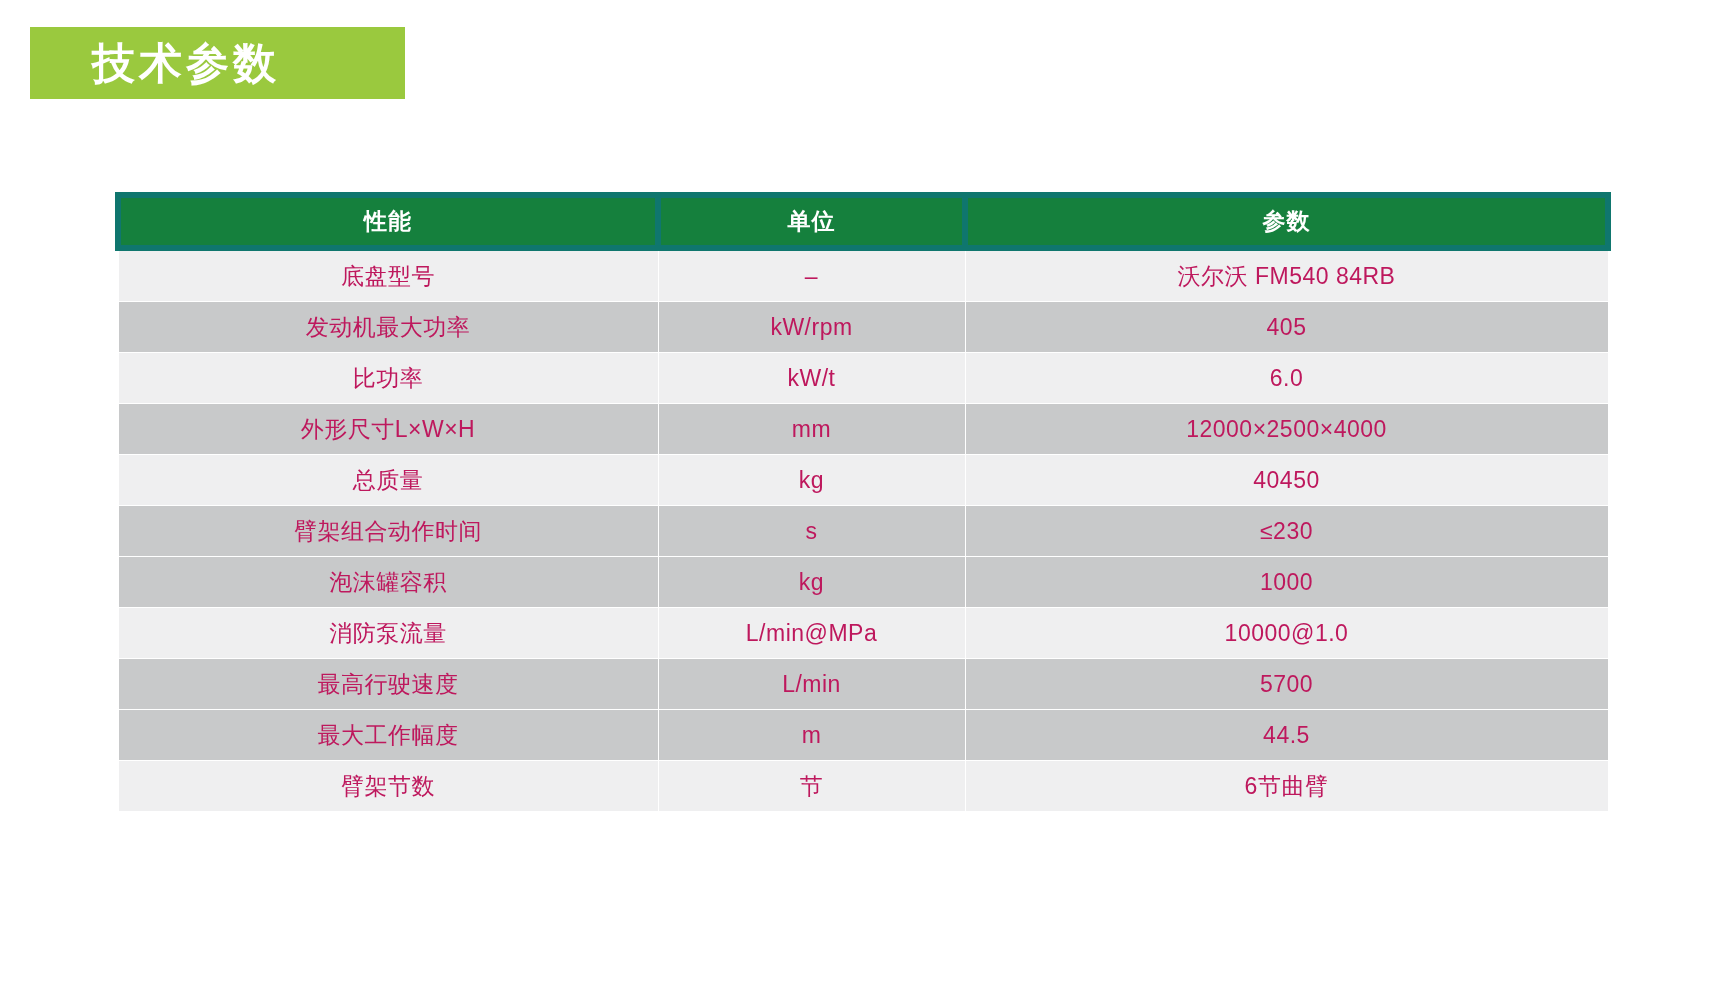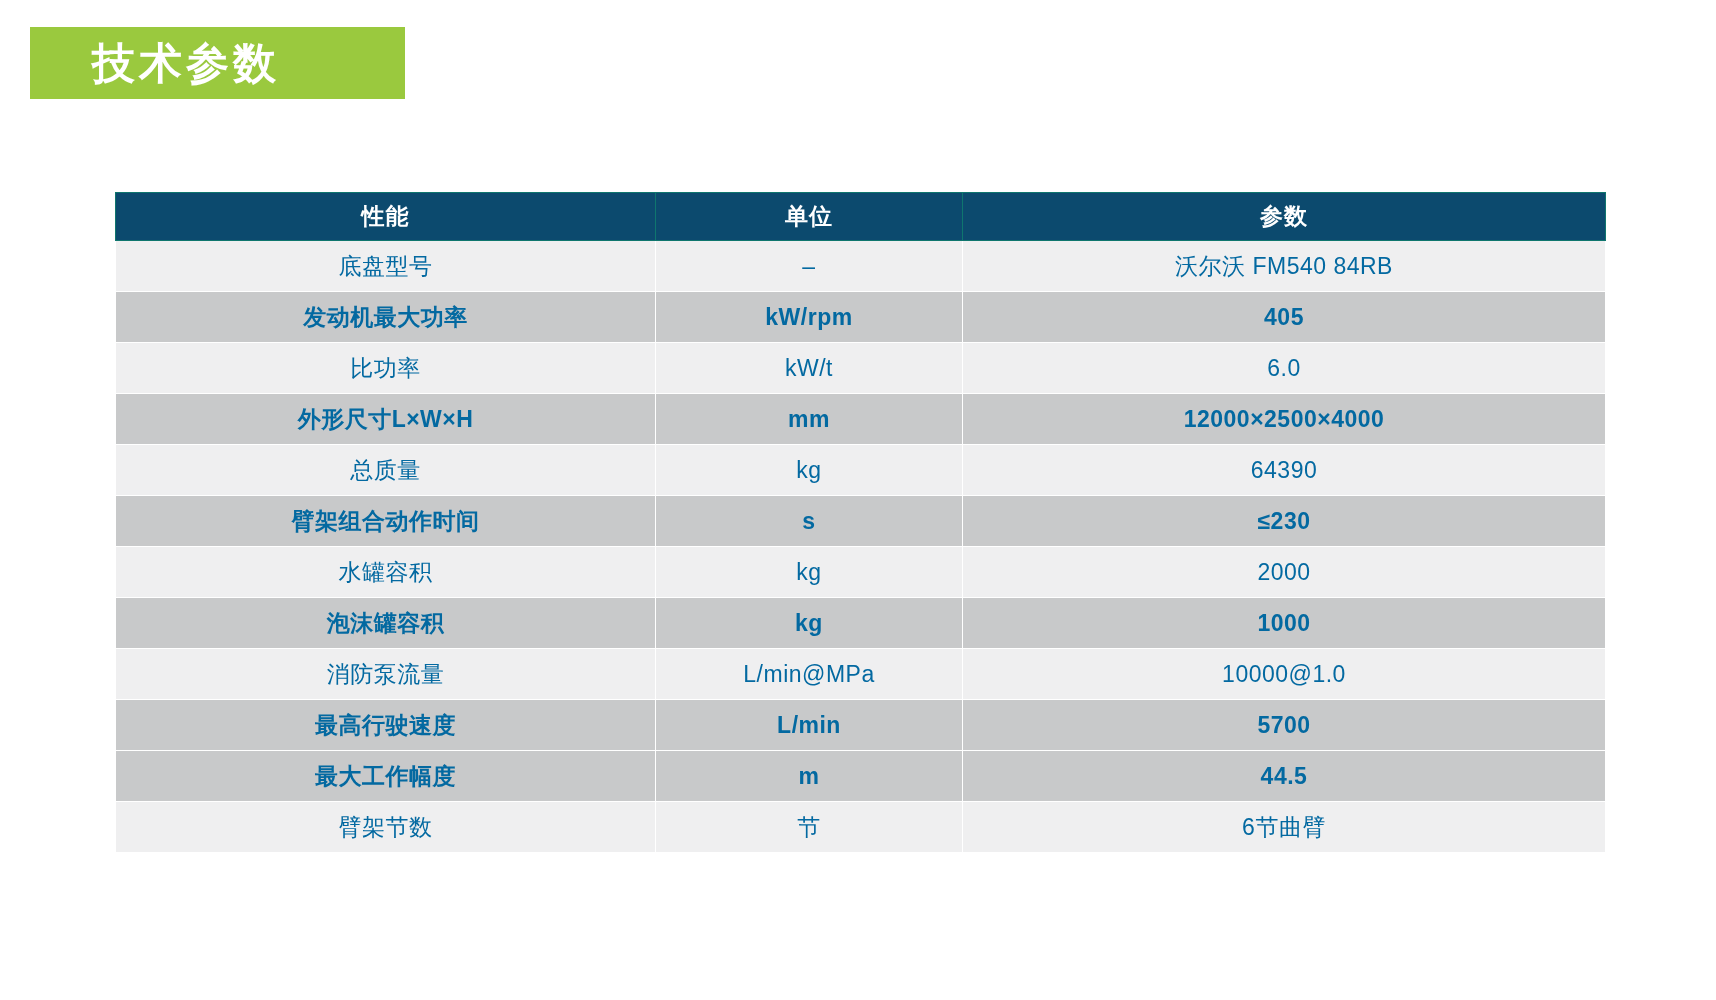--- a/index.html
+++ b/index.html
@@ -46,38 +46,38 @@
     top: 192px;
     width: 1490px;
     border-collapse: collapse;
     table-layout: fixed;
   }
   .spec-table col.c-perf { width: 540px; }
   .spec-table col.c-unit { width: 307px; }
   .spec-table col.c-param { width: 643px; }
 
   .spec-table th {
-    background: #0c4a6e;
+    background: #15803d;
     color: #ffffff;
     font-size: 23px;
     font-weight: bold;
     height: 45px;
     letter-spacing: 1px;
-    border: 1px solid #0f766e;
+    border: 6px solid #0f766e;
   }
   .spec-table td {
     height: 48px;
     font-size: 23px;
     text-align: center;
-    color: #0369a1;
+    color: #be185d;
     border: 1px solid #ffffff;
     letter-spacing: 0.5px;
   }
   .row-light td { background: #efeff0; }
-  .row-dark td  { background: #c8c9ca; font-weight: bold; }
+  .row-dark td  { background: #c8c9ca; }
 
   .cell-perf { }
   .cell-unit { }
   .cell-param { }
 </style>
 </head>
 <body>
 
 <div class="page">
 
@@ -115,31 +115,26 @@
         <td class="cell-param">6.0</td>
       </tr>
       <tr class="row-dark">
         <td class="cell-perf">外形尺寸L×W×H</td>
         <td class="cell-unit">mm</td>
         <td class="cell-param">12000×2500×4000</td>
       </tr>
       <tr class="row-light">
         <td class="cell-perf">总质量</td>
         <td class="cell-unit">kg</td>
-        <td class="cell-param">64390</td>
+        <td class="cell-param">40450</td>
       </tr>
       <tr class="row-dark">
         <td class="cell-perf">臂架组合动作时间</td>
         <td class="cell-unit">s</td>
         <td class="cell-param">≤230</td>
-      </tr>
-      <tr class="row-light">
-        <td class="cell-perf">水罐容积</td>
-        <td class="cell-unit">kg</td>
-        <td class="cell-param">2000</td>
       </tr>
       <tr class="row-dark">
         <td class="cell-perf">泡沫罐容积</td>
         <td class="cell-unit">kg</td>
         <td class="cell-param">1000</td>
       </tr>
       <tr class="row-light">
         <td class="cell-perf">消防泵流量</td>
         <td class="cell-unit">L/min@MPa</td>
         <td class="cell-param">10000@1.0</td>

